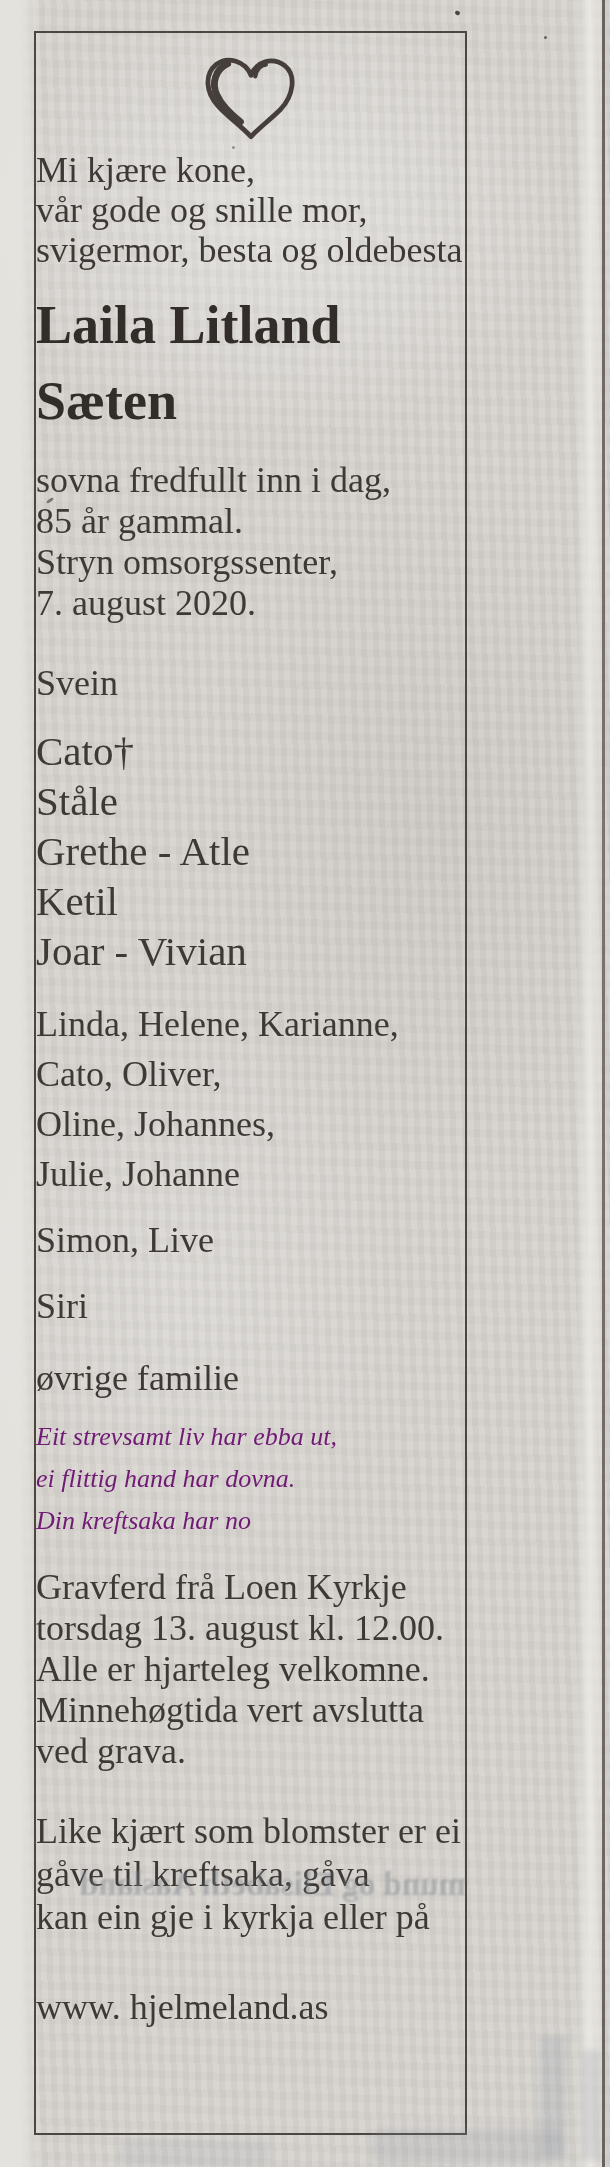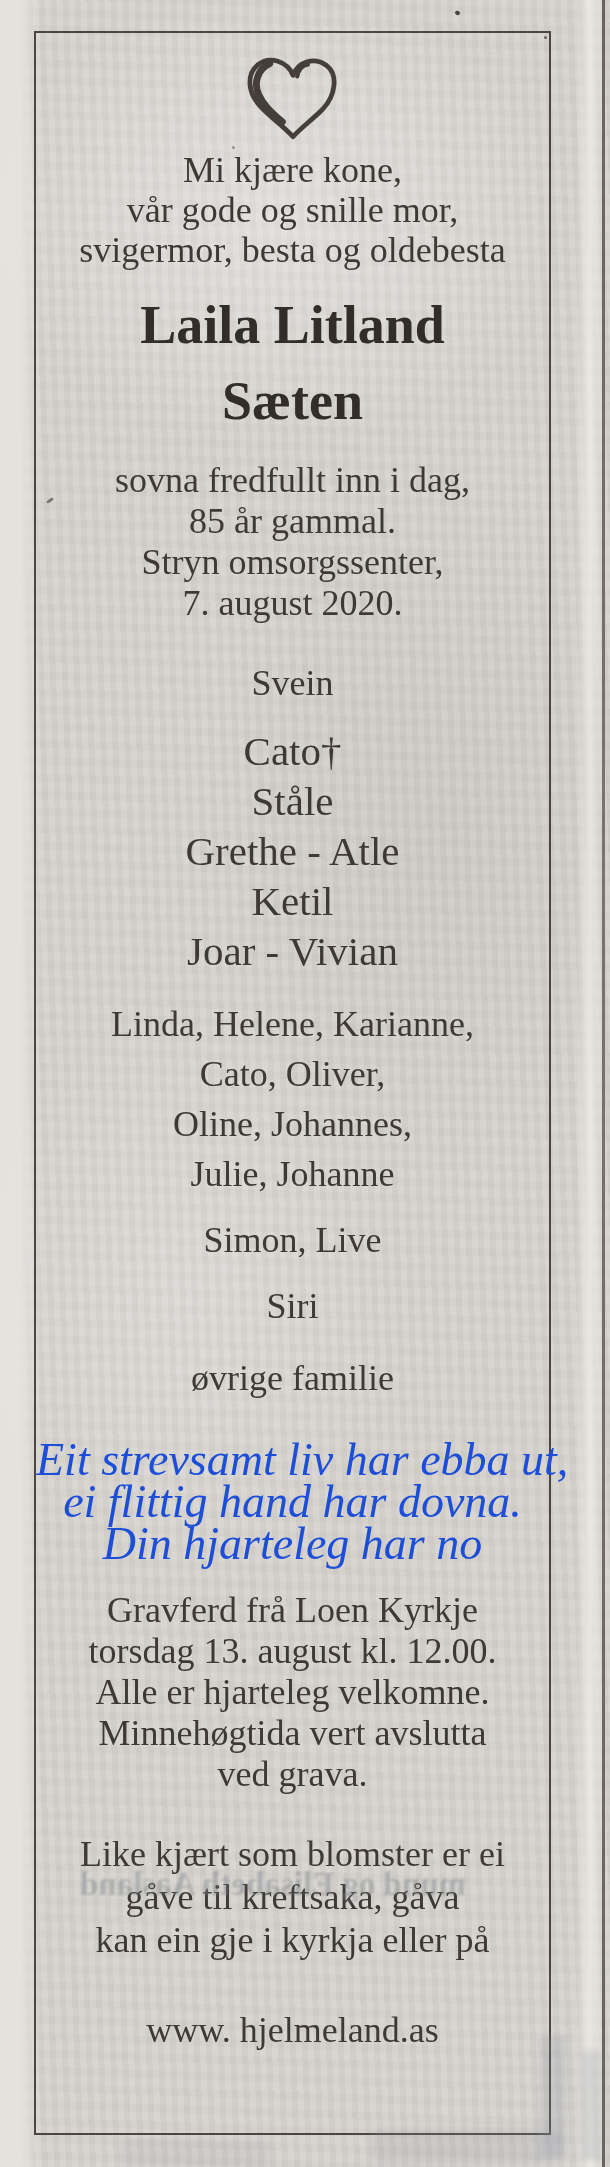--- a/index.html
+++ b/index.html
@@ -25,39 +25,38 @@
   }
   
   .column-rule {
     position: absolute; top: 0; bottom: 0; left: 602px; width: 3px;
     background: linear-gradient(180deg, #554e48 0%, #6a635c 40%, #554e48 100%);
     opacity: 0.85;
   }
   
   .ad-frame {
     position: absolute; left: 34px; top: 31px;
-    width: 517px; height: 2104px;
+    width: 433px; height: 2104px;
     box-sizing: border-box;
     border: 2.5px solid #4d463f;
-    text-align: center;
     padding-top: 19px;
   }
   .heart { display: block; margin: 0 auto; }
   .line { white-space: nowrap; }
   .intro    { margin-top: 9px;  font-size: 36px; line-height: 40px; }
   .headline { margin-top: 17px; font-size: 54px; line-height: 76px; font-weight: bold; color: #332d2a; }
   .notice   { margin-top: 21px; font-size: 36px; line-height: 41px; }
   .name     { font-size: 36px; line-height: 48px; }
   .spouse   { margin-top: 35px; }
   .children { margin-top: 19px; font-size: 41px; line-height: 50px; }
   .grandchildren { margin-top: 23px; font-size: 36px; line-height: 50px; }
   .greatgrand { margin-top: 17px; }
   .single2  { margin-top: 18px; }
   .otherfam { margin-top: 24px; }
-  .verse    { margin-top: 37px; font-size: 46px; line-height: 42px; font-style: italic; color: #1d4ed8; }
+  .verse    { margin-top: 14px; font-size: 26px; line-height: 42px; font-style: italic; color: #701a75; }
   .funeral  { margin-top: 25px; font-size: 36px; line-height: 41px; }
   .donation { margin-top: 38px; font-size: 36px; line-height: 43px; }
   .website  { margin-top: 47px; font-size: 36px; line-height: 42px; }
   
   .ghost-line {
     position: absolute; left: 58px; top: 1866px; width: 430px;
     font-size: 33px; font-weight: bold; text-align: center;
     color: rgba(118,126,136,0.42);
     transform: scaleX(-1);
     filter: blur(1.3px);
@@ -130,21 +129,21 @@
     <div class="line">Julie, Johanne</div>
   </div>
 
   <div class="name greatgrand">Simon, Live</div>
   <div class="name single2">Siri</div>
   <div class="name otherfam">øvrige familie</div>
 
   <div class="verse">
     <div class="line">Eit strevsamt liv har ebba ut,</div>
     <div class="line">ei flittig hand har dovna.</div>
-    <div class="line">Din hjarteleg har no</div>
+    <div class="line">Din kreftsaka har no</div>
   </div>
 
   <div class="funeral">
     <div class="line">Gravferd frå Loen Kyrkje</div>
     <div class="line">torsdag 13. august kl. 12.00.</div>
     <div class="line">Alle er hjarteleg velkomne.</div>
     <div class="line">Minnehøgtida vert avslutta</div>
     <div class="line">ved grava.</div>
   </div>
 

